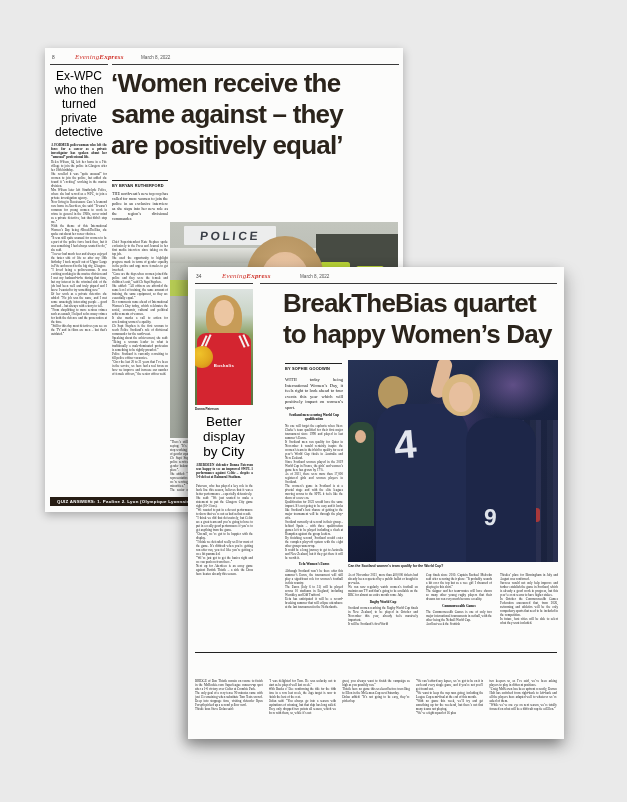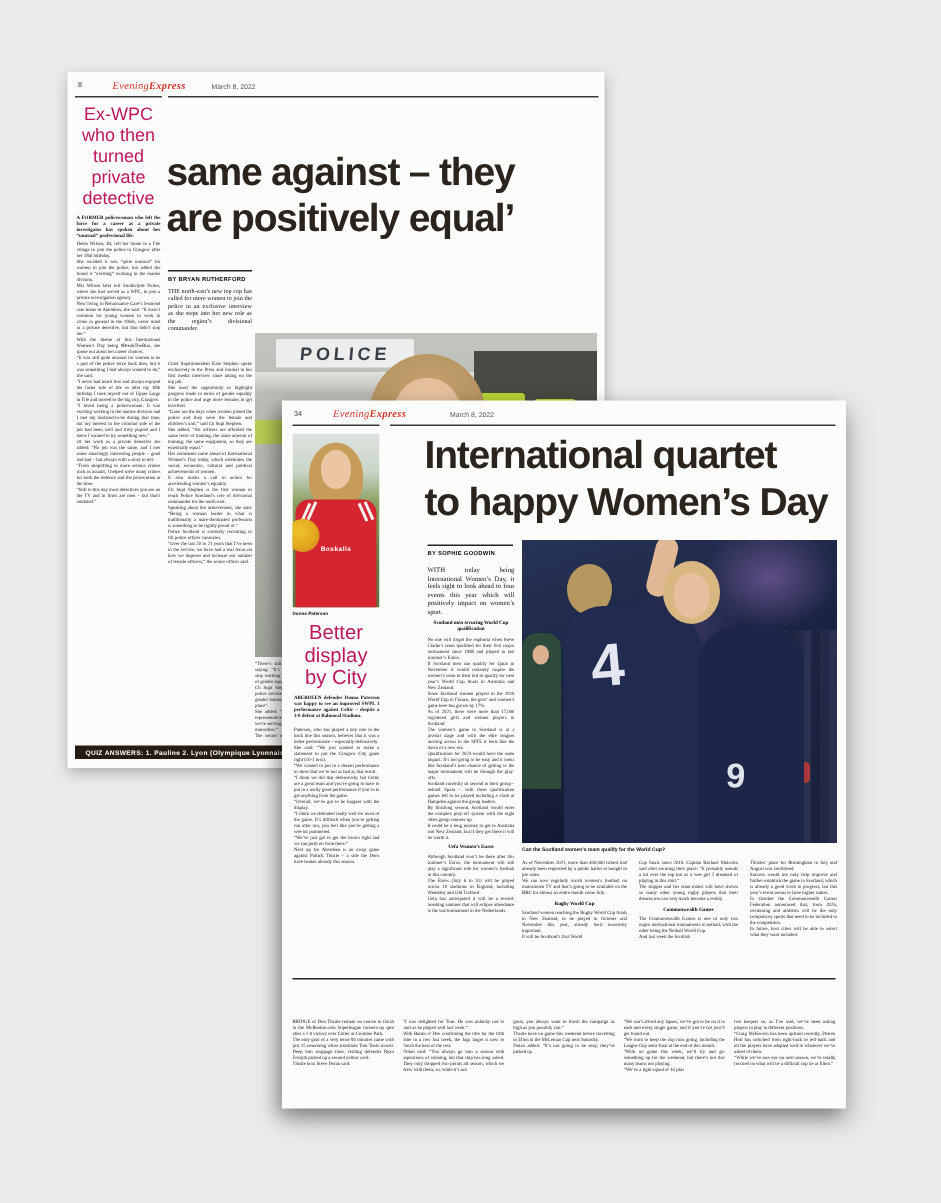--- a/index.html
+++ b/index.html
@@ -6,21 +6,21 @@
   body{width:627px;height:802px;background:#eaeaea;font-family:"Liberation Sans",sans-serif;position:relative;overflow:hidden;}
   .abs{position:absolute;}
   .page{position:absolute;background:#fcfcfb;}
   #page1{left:45px;top:48px;width:358px;height:464px;box-shadow:0 3px 9px rgba(0,0,0,.28);}
   #page2{left:188px;top:267px;width:376px;height:472px;box-shadow:-4px 5px 12px rgba(0,0,0,.35),4px 8px 16px rgba(0,0,0,.18);}
   .pageno{font:4.8px "Liberation Sans",sans-serif;color:#444;}
   .logo{font:italic 700 7px "Liberation Serif",serif;color:#d0342c;letter-spacing:.2px;}
   .logo .lg1{font-weight:400;}
   .dateline{font:4.6px "Liberation Sans",sans-serif;color:#555;}
   .rule{position:absolute;height:1px;background:#3a3a3a;}
-  .softhead{font:400 12px/14px "Liberation Sans",sans-serif;color:#be185d;text-align:center;white-space:pre-line;}
+  .softhead{font:400 12px/14px "Liberation Sans",sans-serif;color:#000000;text-align:center;white-space:pre-line;}
   .bighead{font:700 26px/31px "Liberation Sans",sans-serif;color:#2b241c;letter-spacing:-.8px;white-space:pre-line;}
   .byline{font:700 3.9px "Liberation Sans",sans-serif;color:#0c0c0c;border-top:.8px solid #222;padding-top:1.6px;letter-spacing:.2px;}
   .bt{font:3.2px/4px "Liberation Serif",serif;color:#1b1b1b;text-align:justify;white-space:pre-line;overflow:hidden;}
   .lead{font:700 3.3px/4.1px "Liberation Serif",serif;color:#111;text-align:justify;white-space:pre-line;}
   .lead-big{font:4.1px/5px "Liberation Serif",serif;color:#141414;text-align:justify;white-space:pre-line;}
   .intro{font:4.5px/5.5px "Liberation Serif",serif;color:#141414;text-align:justify;white-space:pre-line;}
   .sh{font:700 3.4px/4.3px "Liberation Serif",serif;color:#000;text-align:center;white-space:pre-line;margin:2px 0 1px 0;}
   .cap{font:700 3.4px/4.2px "Liberation Sans",sans-serif;color:#111;}
   .quizbar{background:#261c13;color:#fff;font:700 4.4px "Liberation Sans",sans-serif;display:flex;align-items:center;padding-left:7px;letter-spacing:.25px;}
   .photo{position:absolute;overflow:hidden;}
@@ -88,21 +88,21 @@
 Mrs Wilson later left Strathclyde Police, where she had served as a WPC, to join a private investigation agency.
 Now living in Renaissance Care’s Jesmond care home in Aberdeen, she said: “It wasn’t common for young women to work in crime in general in the 1960s, never mind as a private detective, but that didn’t stop me.”
 With the theme of this International Women’s Day being #BreakTheBias, she spoke out about her career choices.
 “It was still quite unusual for women to be a part of the police force back then, but it was something I had always wanted to do,” she said.
 “I never had much fear and always enjoyed the faster side of life so after my 18th birthday I took myself out of Upper Largo in Fife and moved to the big city, Glasgow.
 “I loved being a policewoman. It was exciting working in the marine division and I met my husband-to-be during that time, but my interest in the criminal side of the job had been well and truly piqued and I knew I wanted to try something new.”
 Of her work as a private detective she added: “No job was the same, and I met some amazingly interesting people – good and bad – but always with a story to tell.
 “From shoplifting to more serious crimes such as assault, I helped solve many crimes for both the defence and the prosecution at the time.
 “Still to this day most detectives you see on the TV and in films are men – but that’s outdated.”</div>
 
-  <div class="abs bighead" style="left:66px;top:20px;width:292px;"><br><span>same against – they</span><br><span>are positively equal’</span></div>
+  <div class="abs bighead" style="left:66px;top:20px;width:292px;"><span>‘Women receive the</span><br><span>same against – they</span><br><span>are positively equal’</span></div>
 
   <div class="abs byline" style="left:67px;top:132px;width:56px;">BY BRYAN RUTHERFORD</div>
 
   <div class="abs lead-big" style="left:67px;top:143px;width:56px;">THE north-east’s new top cop has called for more women to join the police in an exclusive interview as she steps into her new role as the region’s divisional commander.</div>
   <div class="abs bt" style="left:67px;top:192px;width:56px;height:252px;">Chief Superintendent Kate Stephen spoke exclusively to the Press and Journal in her first media interview since taking on the top job.
 She used the opportunity to highlight progress made in terms of gender equality in the police and urge more females to get involved.
 “Gone are the days when women joined the police and they were the female and children’s unit,” said Ch Supt Stephen.
 She added: “All officers are afforded the same level of training, the same amount of training, the same equipment, so they are essentially equal.”
 Her comments came ahead of International Women’s Day today, which celebrates the social, economic, cultural and political achievements of women.
 It also marks a call to action for accelerating women’s equality.
@@ -170,21 +170,21 @@
   <div class="abs lead" style="left:8px;top:196px;width:57px;">ABERDEEN defender Donna Paterson was happy to see an improved SWPL 1 performance against Celtic – despite a 3-0 defeat at Balmoral Stadium.</div>
   <div class="abs bt" style="left:8px;top:217px;width:57px;height:164px;">Paterson, who has played a key role in the back line this season, believes that it was a better performance – especially defensively.
 She said: “We just wanted to make a statement to put the Glasgow City game right (10-1 loss).
 “We wanted to put in a decent performance to show that we’re not as bad as that result.
 “I think we did that defensively, but Celtic are a great team and you’re going to have to put in a really good performance if you’re to get anything from the game.
 “Overall, we’ve got to be happier with the display.
 “I think we defended really well for most of the game. It’s difficult when you’re getting run after run, you feel like you’re getting a wee bit pummeled.
 “We’ve just got to get the basics right and we can push on from there.”
 Next up for Aberdeen is an away game against Partick Thistle – a side the Dons have beaten already this season.</div>
 
-  <div class="abs bighead" style="left:95px;top:21px;width:278px;"><span>International quartet</span><br><span>to happy Women’s Day</span></div>
+  <div class="abs bighead" style="left:95px;top:21px;width:278px;"><span>BreakTheBias quartet</span><br><span>to happy Women’s Day</span></div>
   <div class="abs byline" style="left:97px;top:96px;width:57px;">BY SOPHIE GOODWIN</div>
 
   <div class="abs flow" style="left:97px;top:110px;width:58px;height:273px;overflow:hidden;">
     <div class="intro">WITH today being International Women’s Day, it feels right to look ahead to four events this year which will positively impact on women’s sport.</div>
     <div class="sh">Scotland men securing World Cup qualification</div>
     <div class="bt">No one will forget the euphoria when Steve Clarke’s team qualified for their first major tournament since 1998 and played in last summer’s Euros.
 If Scotland men can qualify for Qatar in November it would certainly inspire the women’s team in their bid to qualify for next year’s World Cup finals in Australia and New Zealand.
 Since Scotland women played in the 2019 World Cup in France, the girls’ and women’s game here has grown by 17%.
 As of 2021, there were more than 17,000 registered girls and women players in Scotland.
 The women’s game in Scotland is at a pivotal stage and with the elite leagues moving across to the SPFL it feels like the dawn of a new era.

